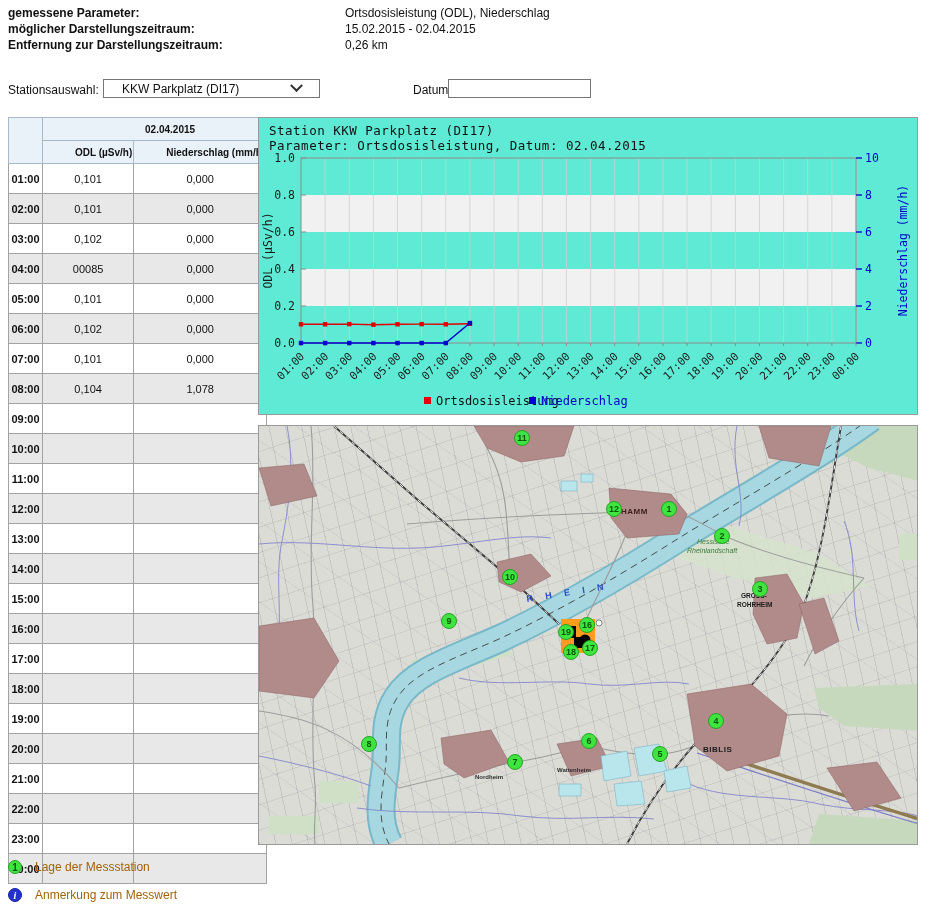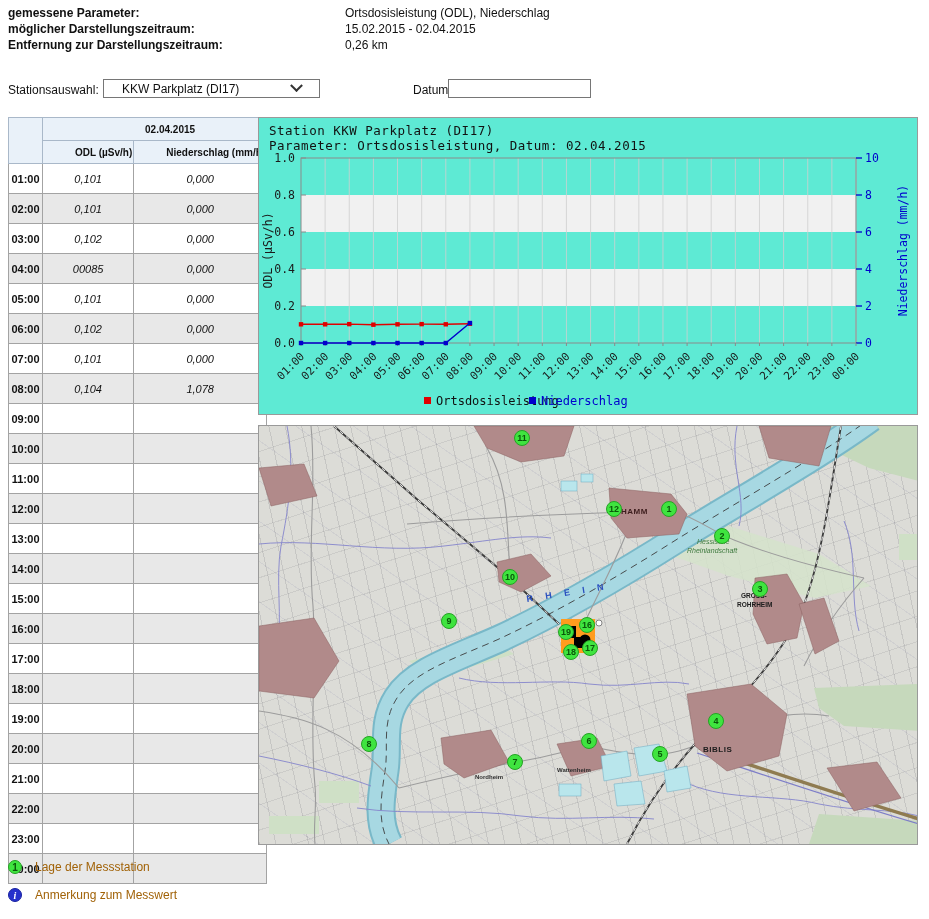--- a/index.html
+++ b/index.html
@@ -13,21 +13,21 @@
   .selectbox{position:absolute;left:103px;top:79px;width:217px;height:19px;border:1px solid #767676;
              background:#fff;display:flex;align-items:center;padding:0 18px;box-sizing:border-box;cursor:default;}
   .selectbox .chev{margin-left:auto;width:7px;height:7px;border-right:2px solid #333;border-bottom:2px solid #333;
                    transform:rotate(45deg) translate(-2px,-2px);}
   .datefield{position:absolute;left:448px;top:79px;width:143px;height:19px;border:1px solid #767676;
              box-sizing:border-box;font-family:"Liberation Sans",sans-serif;font-size:12px;padding:0 4px;}
   table.data{position:absolute;left:8px;top:117px;border-collapse:collapse;table-layout:fixed;}
   table.data th,table.data td{border:1px solid #a3a3a3;text-align:center;overflow:hidden;white-space:nowrap;}
   table.data thead th{background:#e9f1f9;font-size:10px;font-weight:bold;height:20px;border-color:#a9b8c9;padding-left:32px;}
   table.data tbody th{font-size:11px;font-weight:bold;height:27px;background:#fff;}
-  table.data tbody td{font-size:11px;height:27px;background:#fff;font-style:italic;}
+  table.data tbody td{font-size:11px;height:27px;background:#fff;}
   table.data tbody tr:nth-child(even) th,
   table.data tbody tr:nth-child(even) td{background:#e8e8e8;}
   .chart-box{position:absolute;left:258px;top:117px;width:658px;height:296px;border:1px solid #9a9a9a;background:#5eead4;}
   .map-box{position:absolute;left:258px;top:425px;width:658px;height:418px;border:1px solid #9a9a9a;
            background-color:#dcdcd7;
            background-image:
              repeating-linear-gradient(78deg, rgba(110,110,118,0.20) 0 1px, transparent 1px 16px),
              repeating-linear-gradient(-18deg, rgba(110,110,118,0.15) 0 1px, transparent 1px 24px),
              repeating-linear-gradient(35deg, rgba(100,100,150,0.10) 0 1px, transparent 1px 33px);}
   .legend-row{position:absolute;left:8px;display:flex;align-items:center;}

